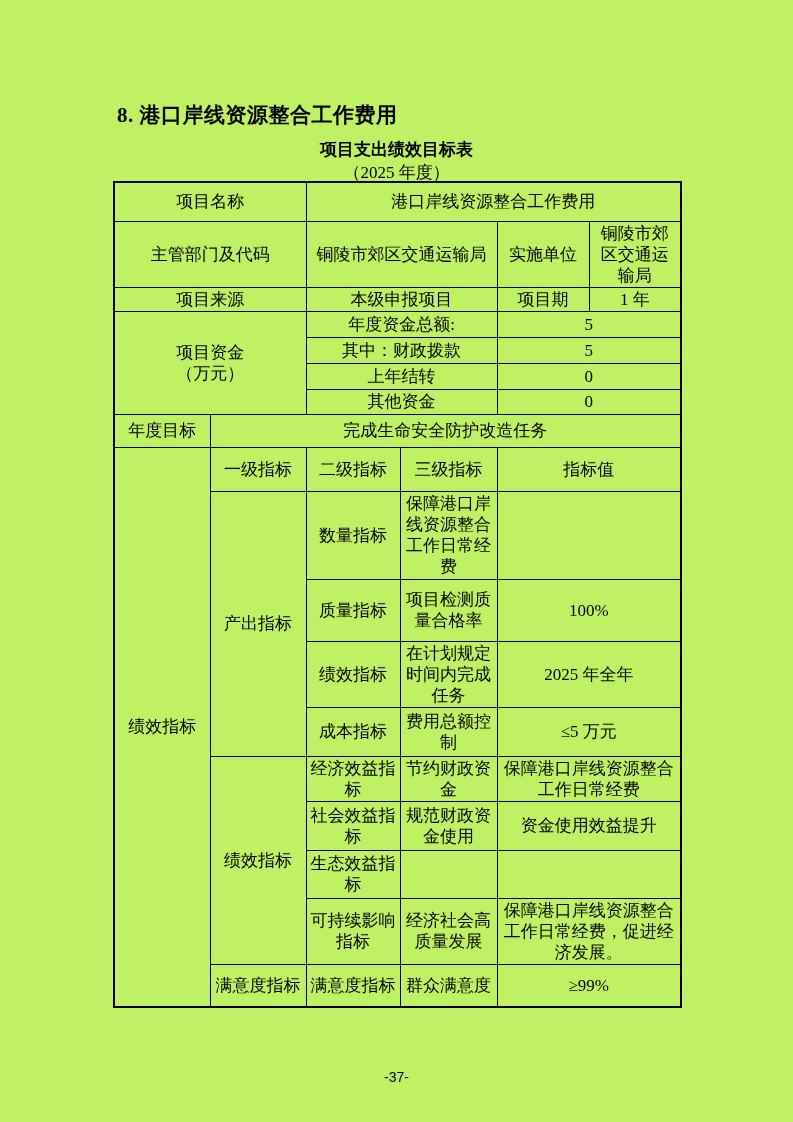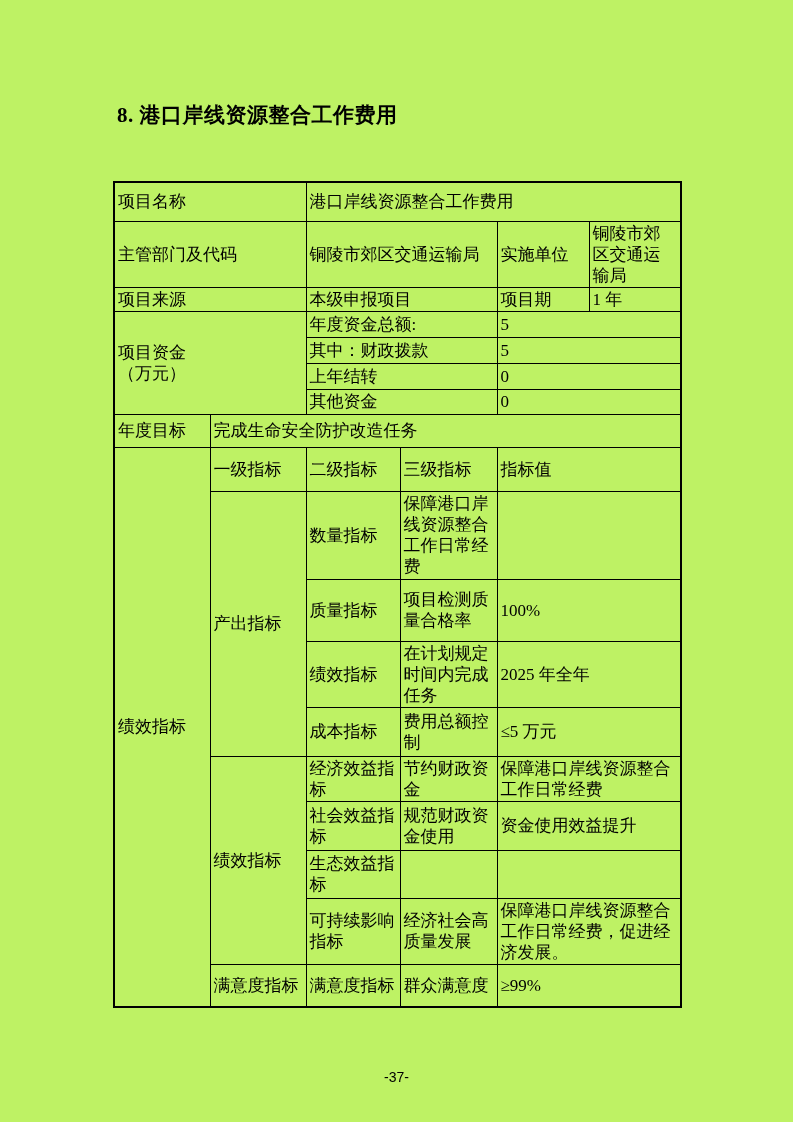--- a/index.html
+++ b/index.html
@@ -48,21 +48,21 @@
     top: 181px;
     width: 567px;
     border-collapse: collapse;
     table-layout: fixed;
     border: 2px solid #000;
   }
   table.target-table td {
     border: 1px solid #000;
     font-size: 17px;
     line-height: 21px;
-    text-align: left;
+    text-align: center;
     vertical-align: middle;
     padding: 1px 3px;
     overflow: hidden;
   }
   td.tb { border-bottom-width: 2px; }      
   td.al { text-align: left; padding-left: 11px; margin-left: 43px; }
   td.ar { text-align: right; padding-right: 12px; }
   td.goal-val { text-align: left; padding-left: 9px; }
   .funds-label span { display: block; }
   .page-number {
@@ -74,20 +74,22 @@
     font-size: 14px;
     font-family: "Liberation Sans", "DejaVu Sans", sans-serif;
   }
 </style>
 </head>
 <body>
 
 <div class="page">
 
   <div class="heading">8. 港口岸线资源整合工作费用</div>
+  <div class="table-title">项目支出绩效目标表</div>
+  <div class="table-subtitle">（2025 年度）</div>
 
   <table class="target-table">
     <colgroup>
       <col style="width:96px">
         <col style="width:96px">
         <col style="width:94px">
       <col style="width:97px">
         <col style="width:92px">
         <col style="width:92px">
     </colgroup>

